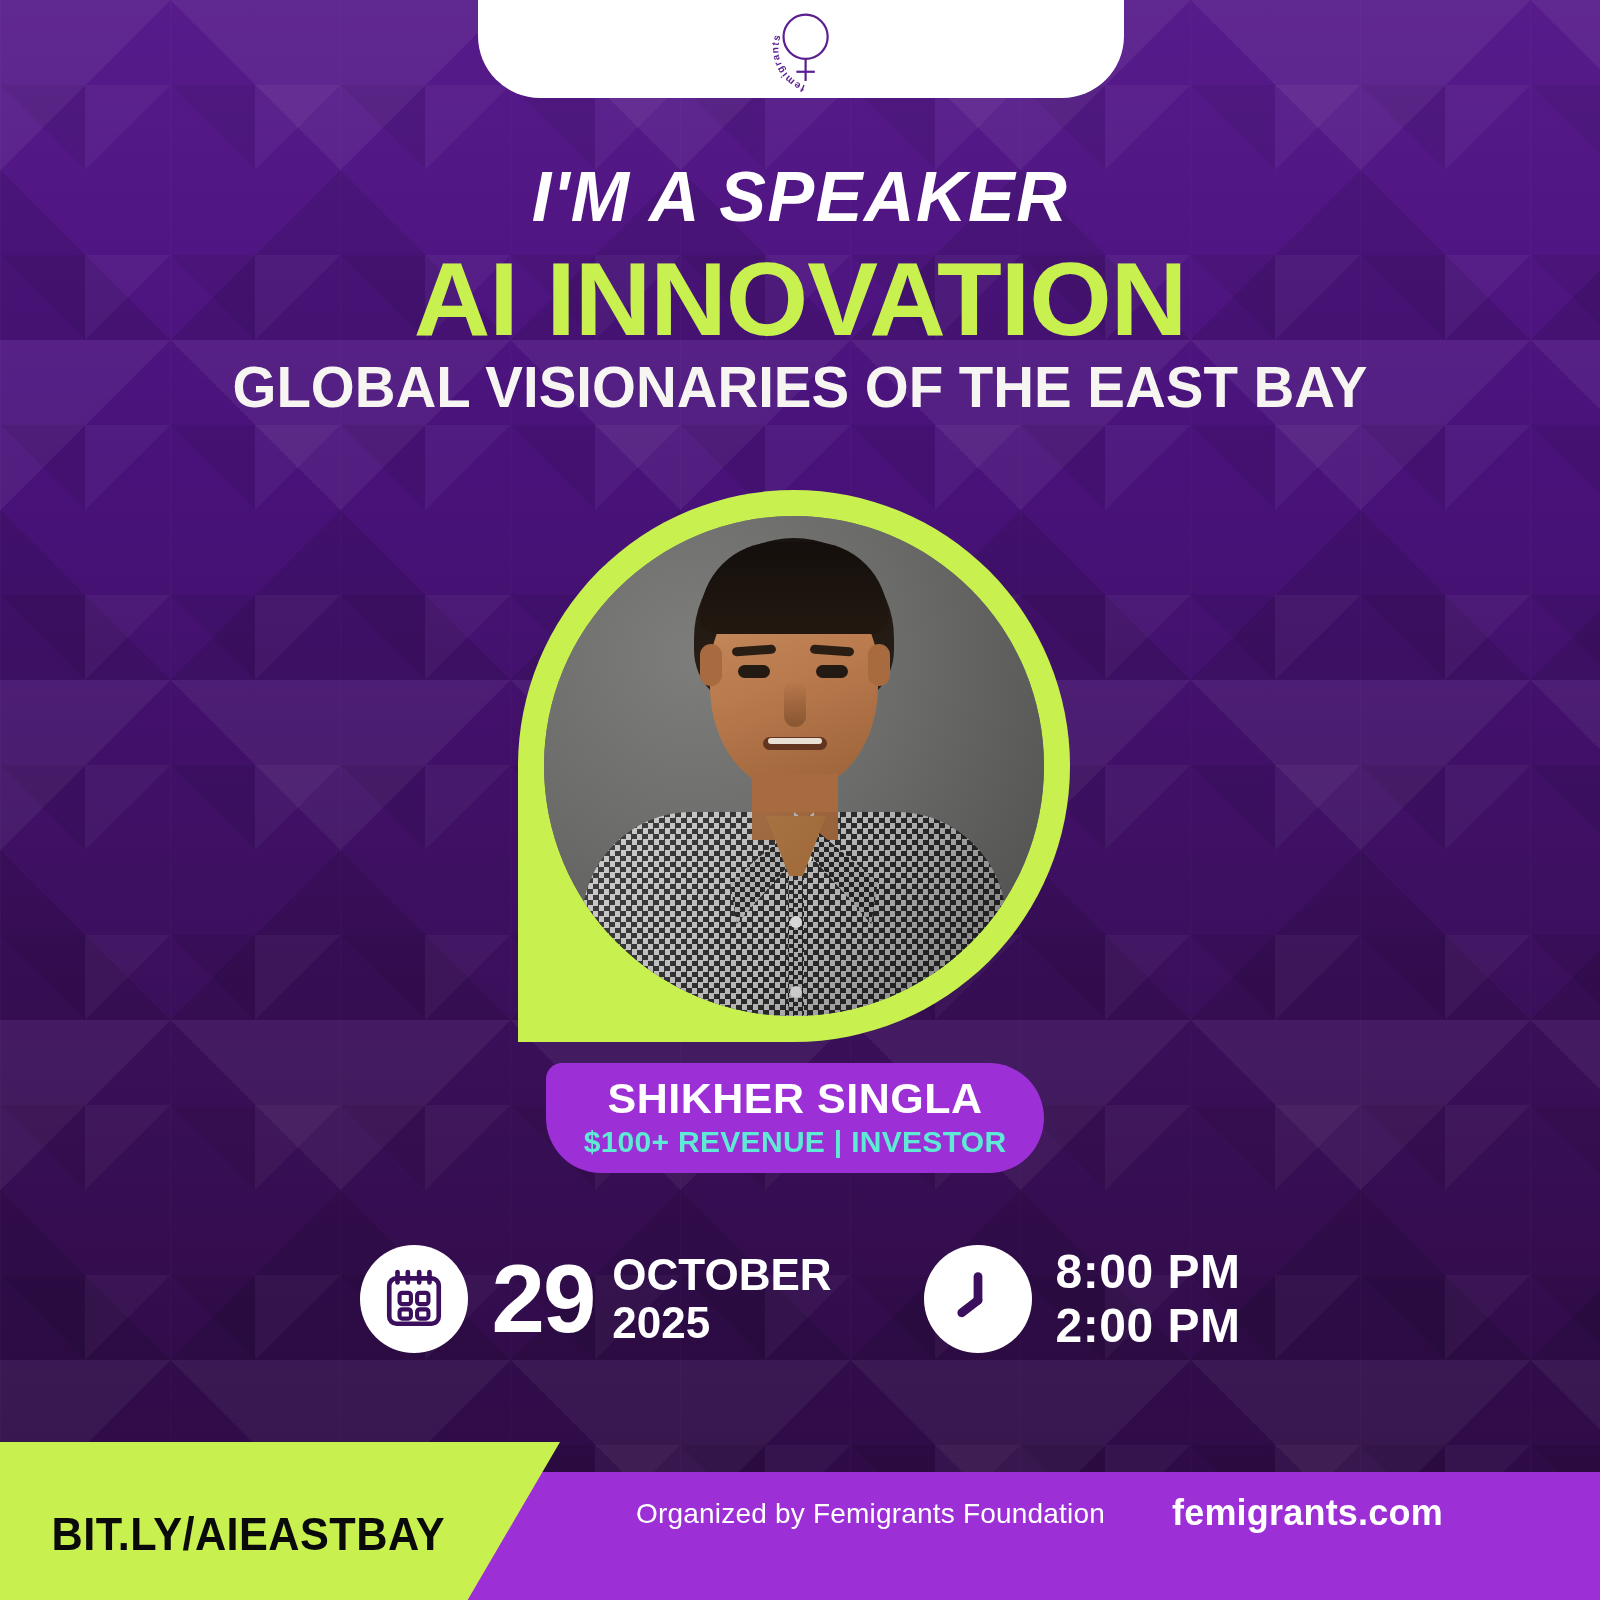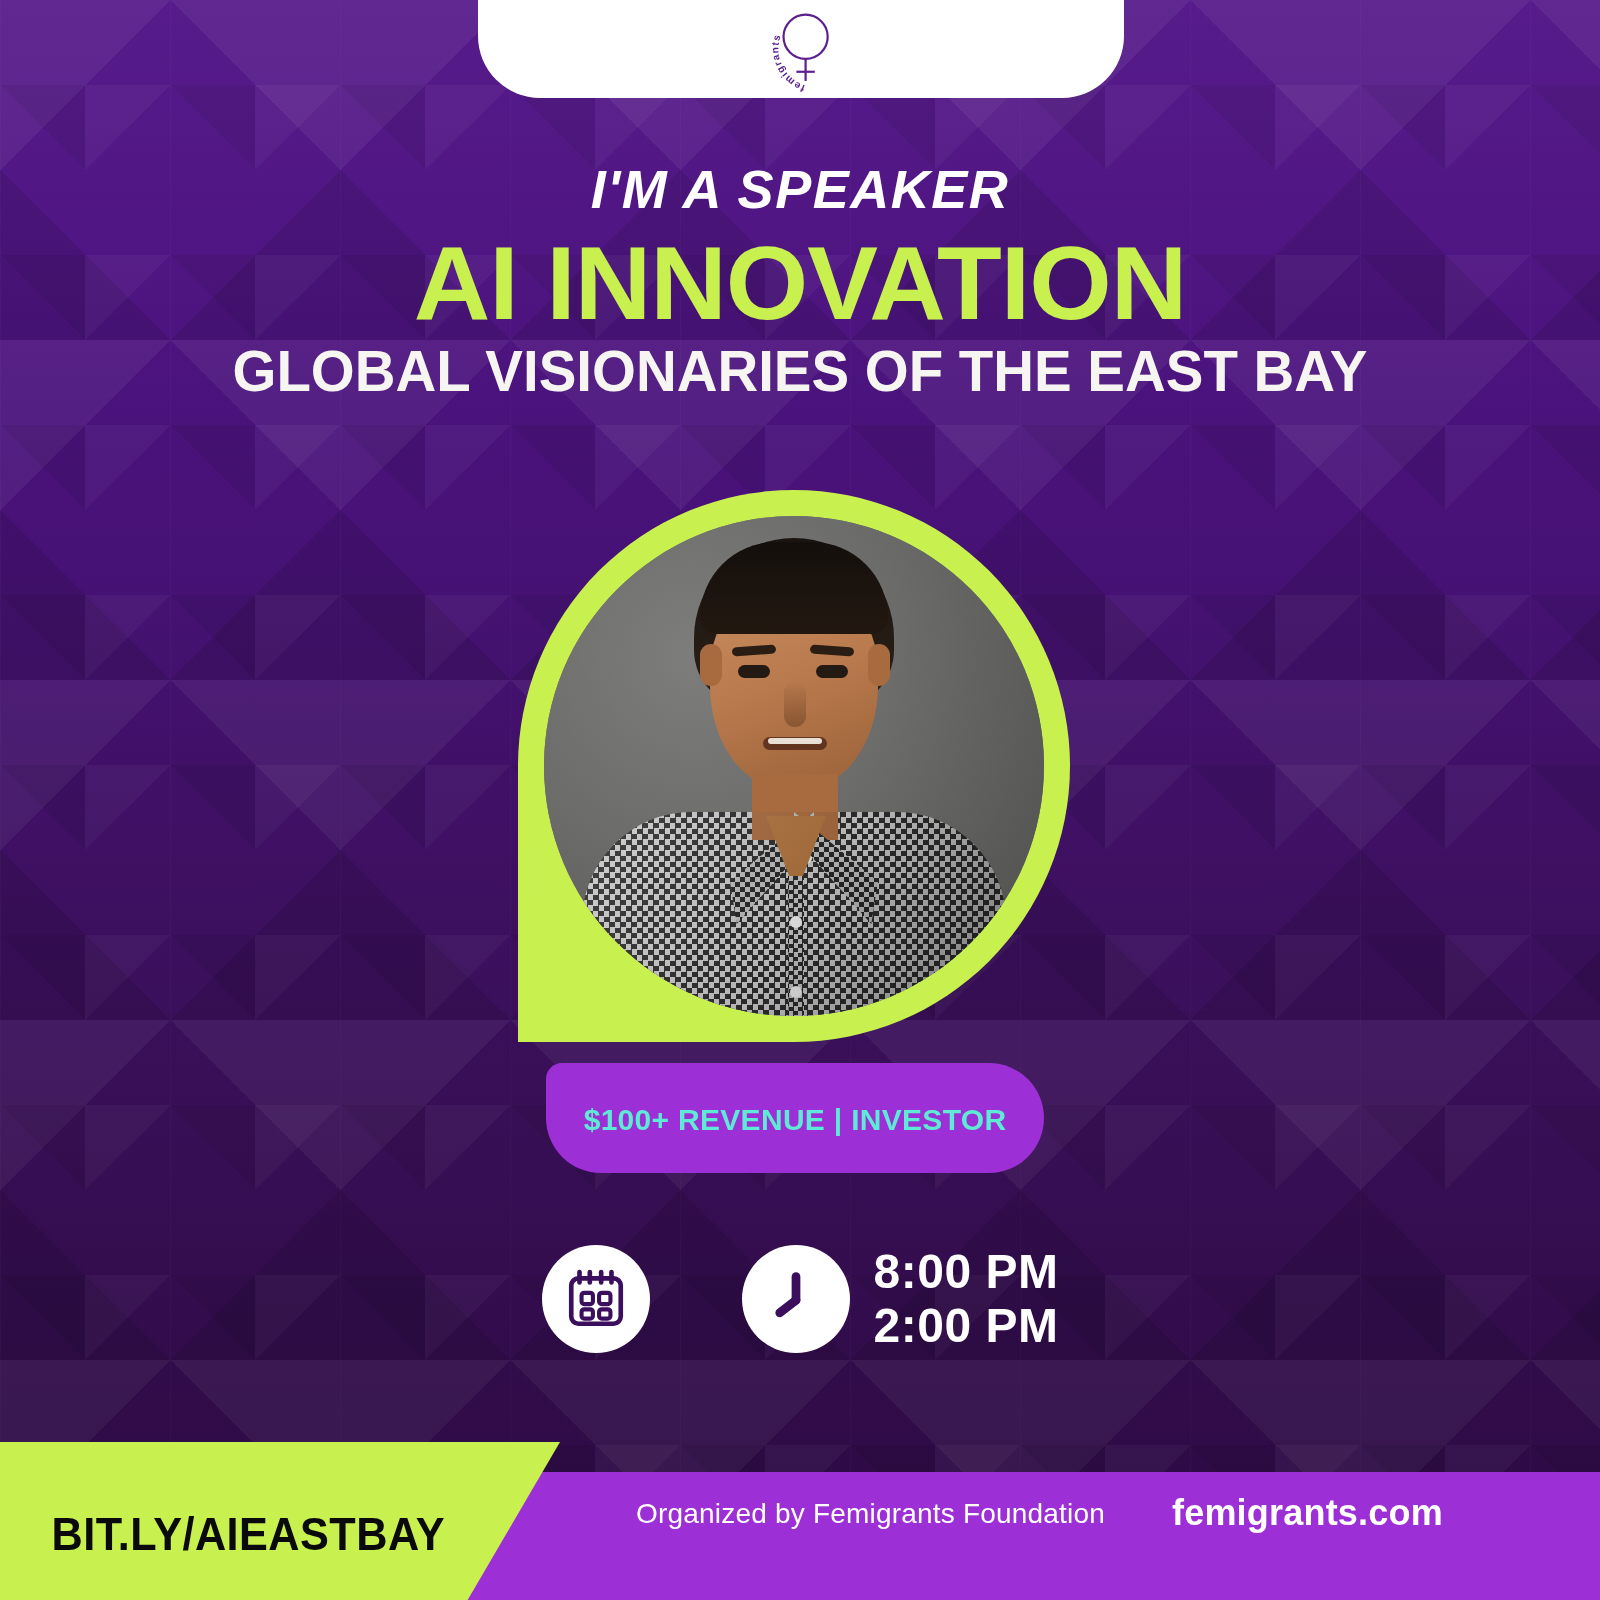--- a/index.html
+++ b/index.html
@@ -88,21 +88,21 @@
   .logo-mark { width: 92px; height: 92px; display:block; }
 
   
   .headline {
     position: absolute;
     left: 0; right: 0;
     top: 162px;
     text-align: center;
   }
   .kicker {
-    font-size: 54px;
+    font-size: 70px;
     font-weight: 700;
     font-style: italic;
     letter-spacing: 1.5px;
     color: #ffffff;
     line-height: 1;
     margin: 0 0 14px 0;
   }
   .title-main {
     font-size: 104px;
     font-weight: 700;
@@ -392,39 +392,47 @@
       <div class="ph-collar-r"></div>
       <div class="ph-vneck"></div>
       <div class="ph-placket"></div>
       <div class="ph-btn1"></div>
       <div class="ph-btn2"></div>
       <div class="ph-shirt-shadow"></div>
     </div>
   </div>
 
   <div class="name-banner">
+    <div class="sp-name">SHIKHER SINGLA</div>
     <div class="sp-role">$100+ REVENUE | INVESTOR</div>
   </div>
 
   <div class="info-row">
 
     <div class="info-item">
       <div class="icon-circle">
         <svg width="66" height="66" viewBox="0 0 64 64">
           <rect x="8" y="12" width="48" height="44" rx="7" fill="none" stroke="#3B0F5E" stroke-width="4.5"></rect>
           <line x1="16" y1="6" x2="16" y2="16" stroke="#3B0F5E" stroke-width="4.5" stroke-linecap="round"></line>
           <line x1="26" y1="6" x2="26" y2="16" stroke="#3B0F5E" stroke-width="4.5" stroke-linecap="round"></line>
           <line x1="37" y1="6" x2="37" y2="16" stroke="#3B0F5E" stroke-width="4.5" stroke-linecap="round"></line>
           <line x1="47" y1="6" x2="47" y2="16" stroke="#3B0F5E" stroke-width="4.5" stroke-linecap="round"></line>
           <rect x="18" y="26" width="11" height="11" rx="2.5" fill="none" stroke="#3B0F5E" stroke-width="4"></rect>
           <rect x="35" y="26" width="11" height="11" rx="2.5" fill="none" stroke="#3B0F5E" stroke-width="4"></rect>
           <rect x="18" y="42" width="11" height="9" rx="2.5" fill="none" stroke="#3B0F5E" stroke-width="4"></rect>
           <rect x="35" y="42" width="11" height="9" rx="2.5" fill="none" stroke="#3B0F5E" stroke-width="4"></rect>
         </svg>
       </div>
+      <div class="date-block">
+        <div class="date-day">29</div>
+        <div class="date-my">
+          <span>OCTOBER</span>
+          <span>2025</span>
+        </div>
+      </div>
     </div>
 
     <div class="info-item">
       <div class="icon-circle">
         <svg width="80" height="80" viewBox="0 0 64 64">
           <line x1="32" y1="14" x2="32" y2="33" stroke="#3B0F5E" stroke-width="7" stroke-linecap="round"></line>
           <line x1="32" y1="33" x2="19" y2="43" stroke="#3B0F5E" stroke-width="7" stroke-linecap="round"></line>
         </svg>
       </div>
       <div class="time-block">

